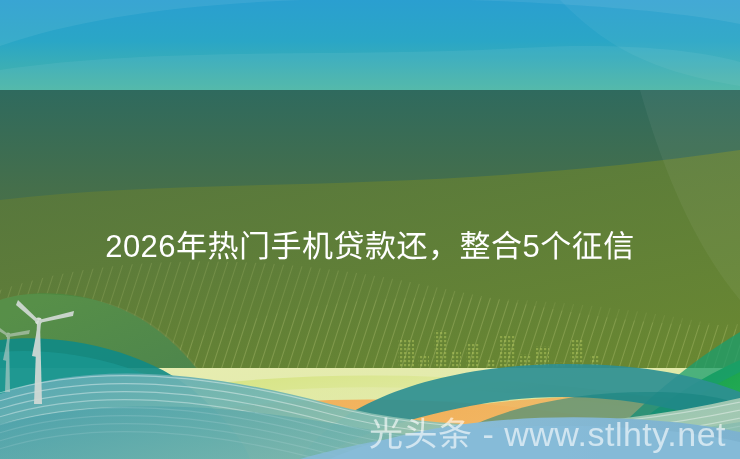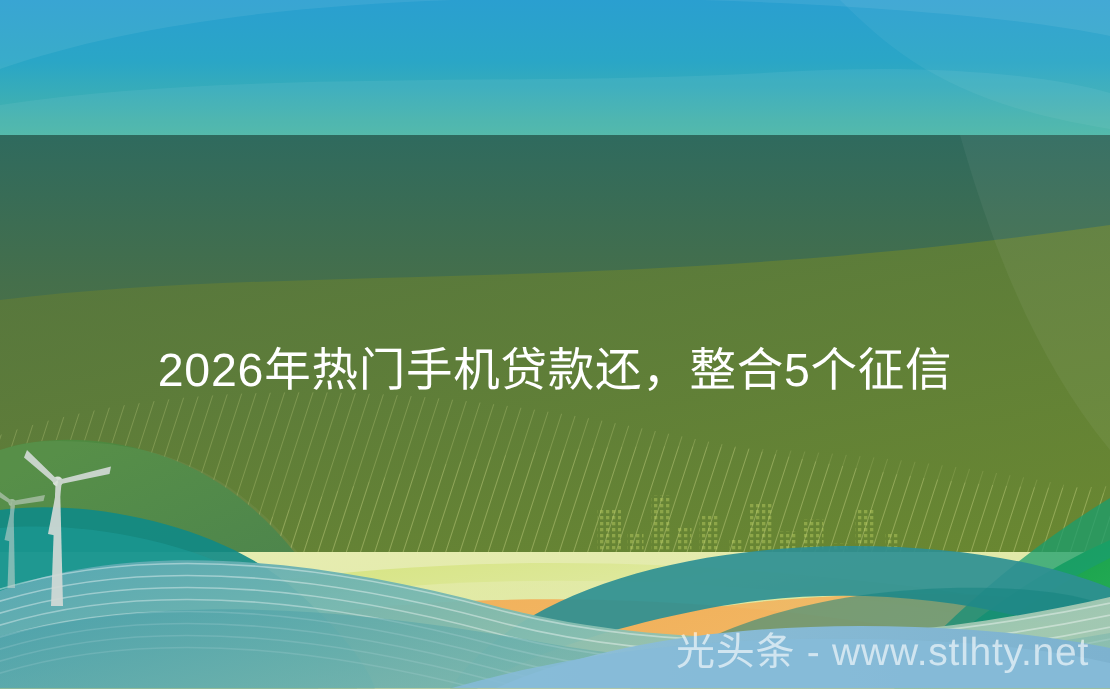--- a/index.html
+++ b/index.html
@@ -51,21 +51,21 @@
     white-space: nowrap;
   }
 
   
   .watermark {
     position: absolute;
     right: 14px;
     bottom: 8px;
     z-index: 45;
     font-family: "Liberation Sans", "DejaVu Sans", sans-serif;
-    font-size: 26px;
+    font-size: 34px;
     line-height: 34px;
     color: rgba(255, 255, 255, 0.62);
     font-weight: 400;
     letter-spacing: 0.5px;
     white-space: nowrap;
     user-select: none;
   }
 </style>
 </head>
 <body>

